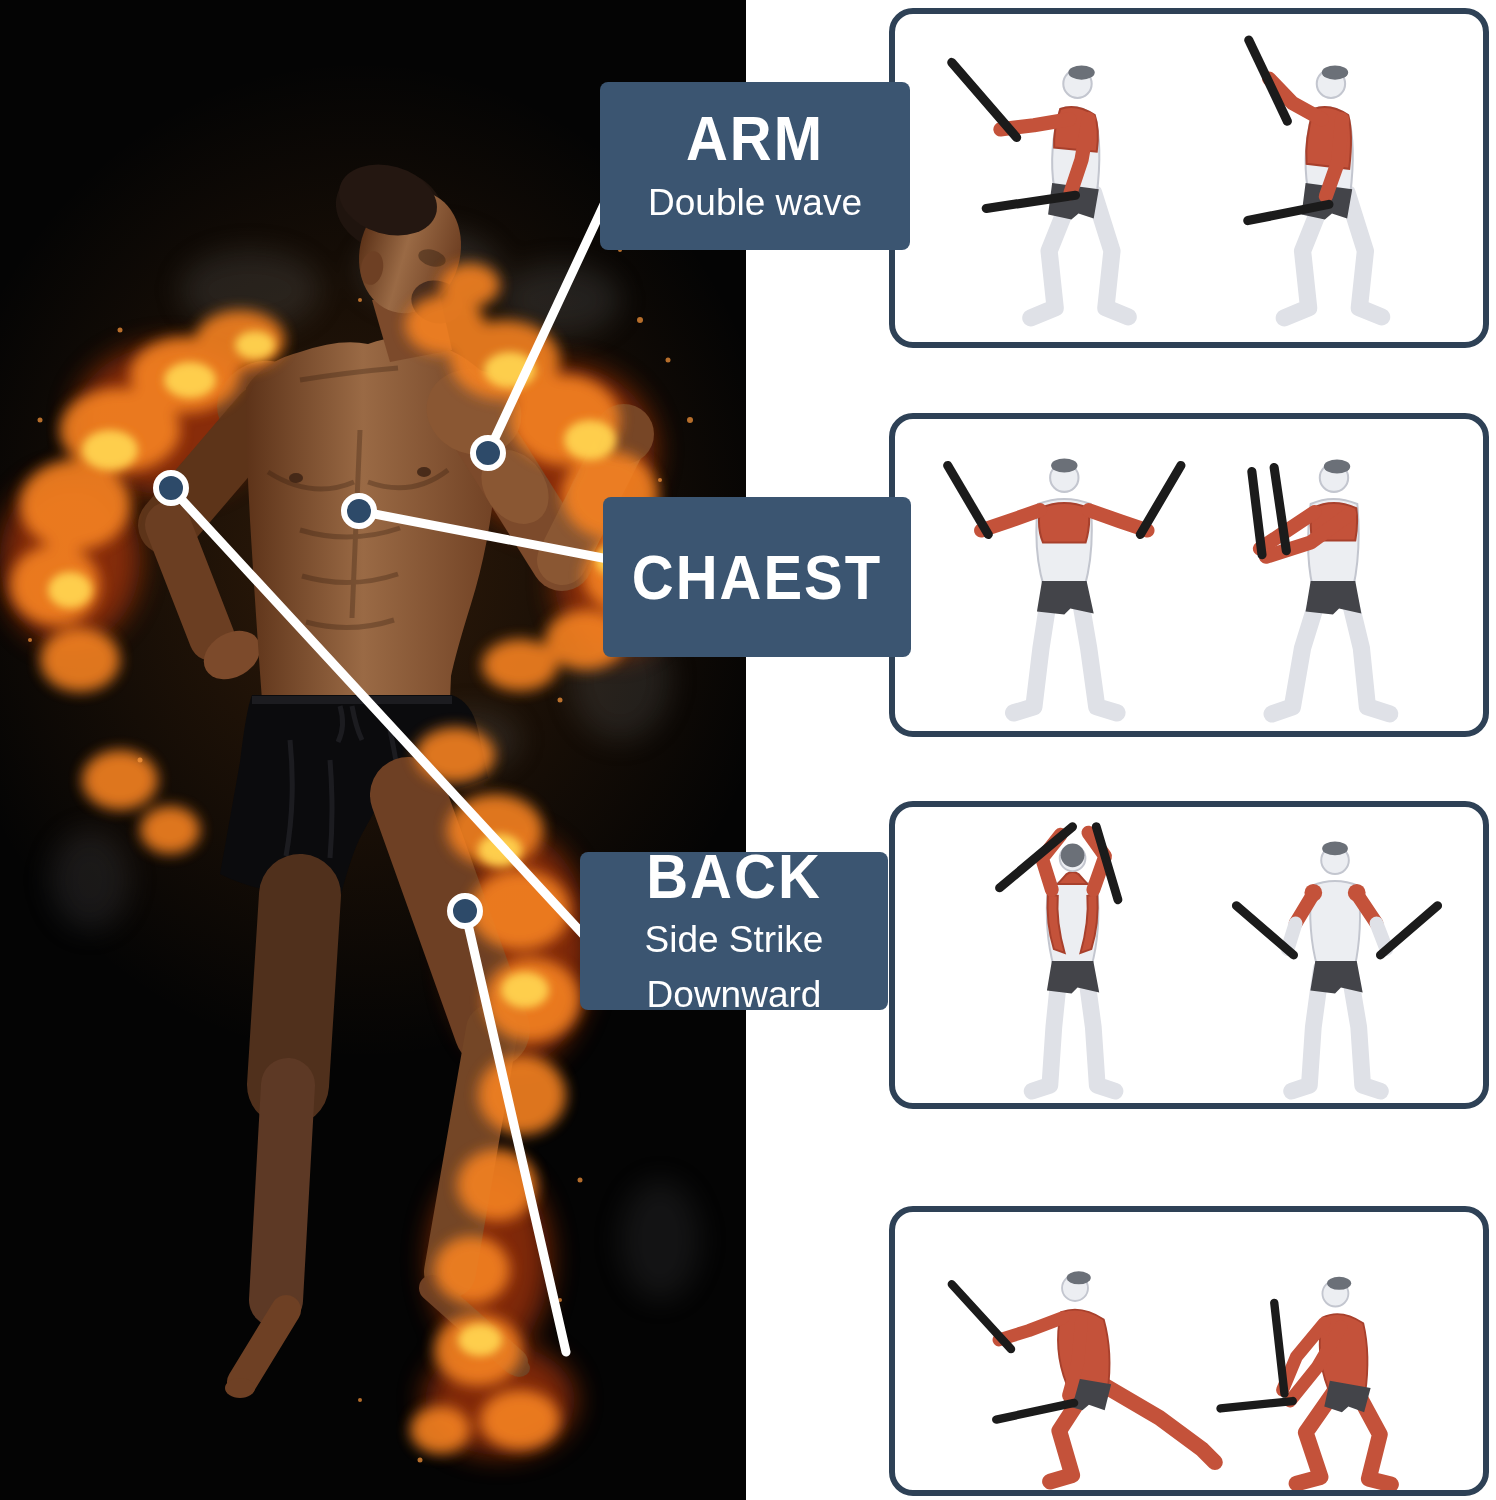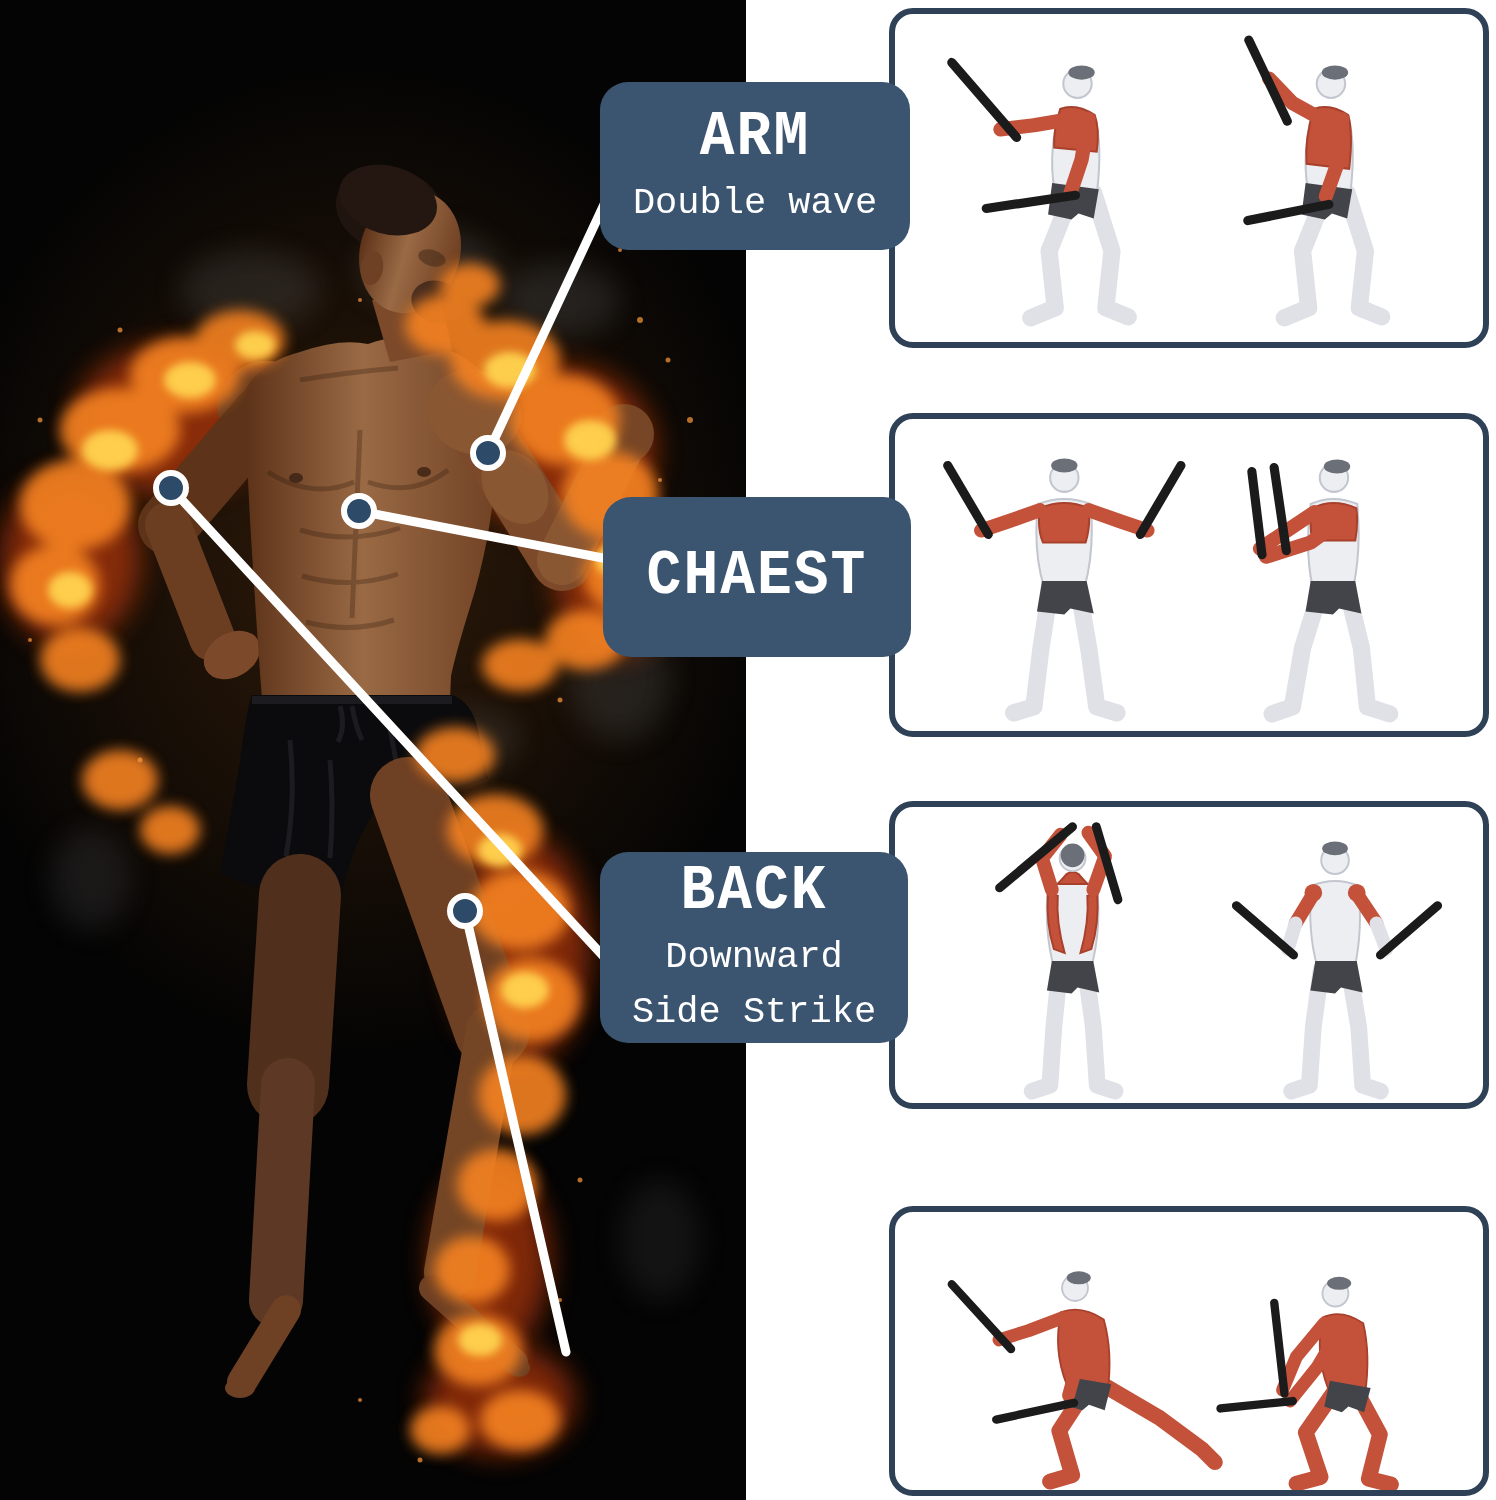--- a/index.html
+++ b/index.html
@@ -12,25 +12,25 @@
   .panel{position:absolute;left:889px;width:600px;background:#ffffff;border:6px solid #2e4156;
          border-radius:24px;box-sizing:border-box;z-index:2;}
   .panel svg{display:block;width:100%;height:100%;}
   .panel-1{top:8px;height:340px;}
   .panel-2{top:413px;height:324px;}
   .panel-3{top:801px;height:308px;}
   .panel-4{top:1206px;height:290px;}
   
   .connectors{position:absolute;left:0;top:0;width:1496px;height:1500px;z-index:3;pointer-events:none;}
   
-  .callout{position:absolute;background:#3b5571;border-radius:28px;color:#fff;z-index:4;
-           display:flex;flex-direction:column;justify-content:center;align-items:center;text-align:center;font-family:Liberation Mono, monospace;}
+  .callout{position:absolute;background:#3b5571;border-radius:8px;color:#fff;z-index:4;
+           display:flex;flex-direction:column;justify-content:center;align-items:center;text-align:center;}
   .callout-arm{left:600px;top:82px;width:310px;height:168px;}
   .callout-chest{left:603px;top:497px;width:308px;height:160px;gap:44px;}
-  .callout-back{left:600px;top:852px;width:308px;height:191px;}
+  .callout-back{left:580px;top:852px;width:308px;height:158px;}
   .callout-leg{left:559px;top:1257px;width:391px;height:198px;}
   .callout-title{font-size:58px;font-weight:bold;letter-spacing:2px;line-height:1.08;transform:scaleY(1.1);}
   .callout-sub{font-size:37px;font-weight:400;line-height:1.16;margin-top:12px;}
   
   .limb{fill:none;stroke-linecap:round;stroke-linejoin:round;stroke-width:14;}
   .leg{stroke-width:17;}
   .fb{stroke:#dfe1e7;}
   .fr{stroke:#c4523a;}
   .stick{stroke:#1b1b1b;stroke-width:9;stroke-linecap:round;fill:none;}
   .torso{fill:#eceef2;stroke:#c3c6cf;stroke-width:2;}
@@ -354,18 +354,18 @@
     <div class="callout-title">ARM</div>
     <div class="callout-sub">Double wave</div>
   </div>
 
   <div class="callout callout-chest">
     <div class="callout-title">CHAEST</div>
   </div>
 
   <div class="callout callout-back">
     <div class="callout-title">BACK</div>
+    <div class="callout-sub">Side Strike</div>
     <div class="callout-sub">Downward</div>
-    <div class="callout-sub">Side Strike</div>
   </div>
 
 
 </div>
 
 </body></html>

